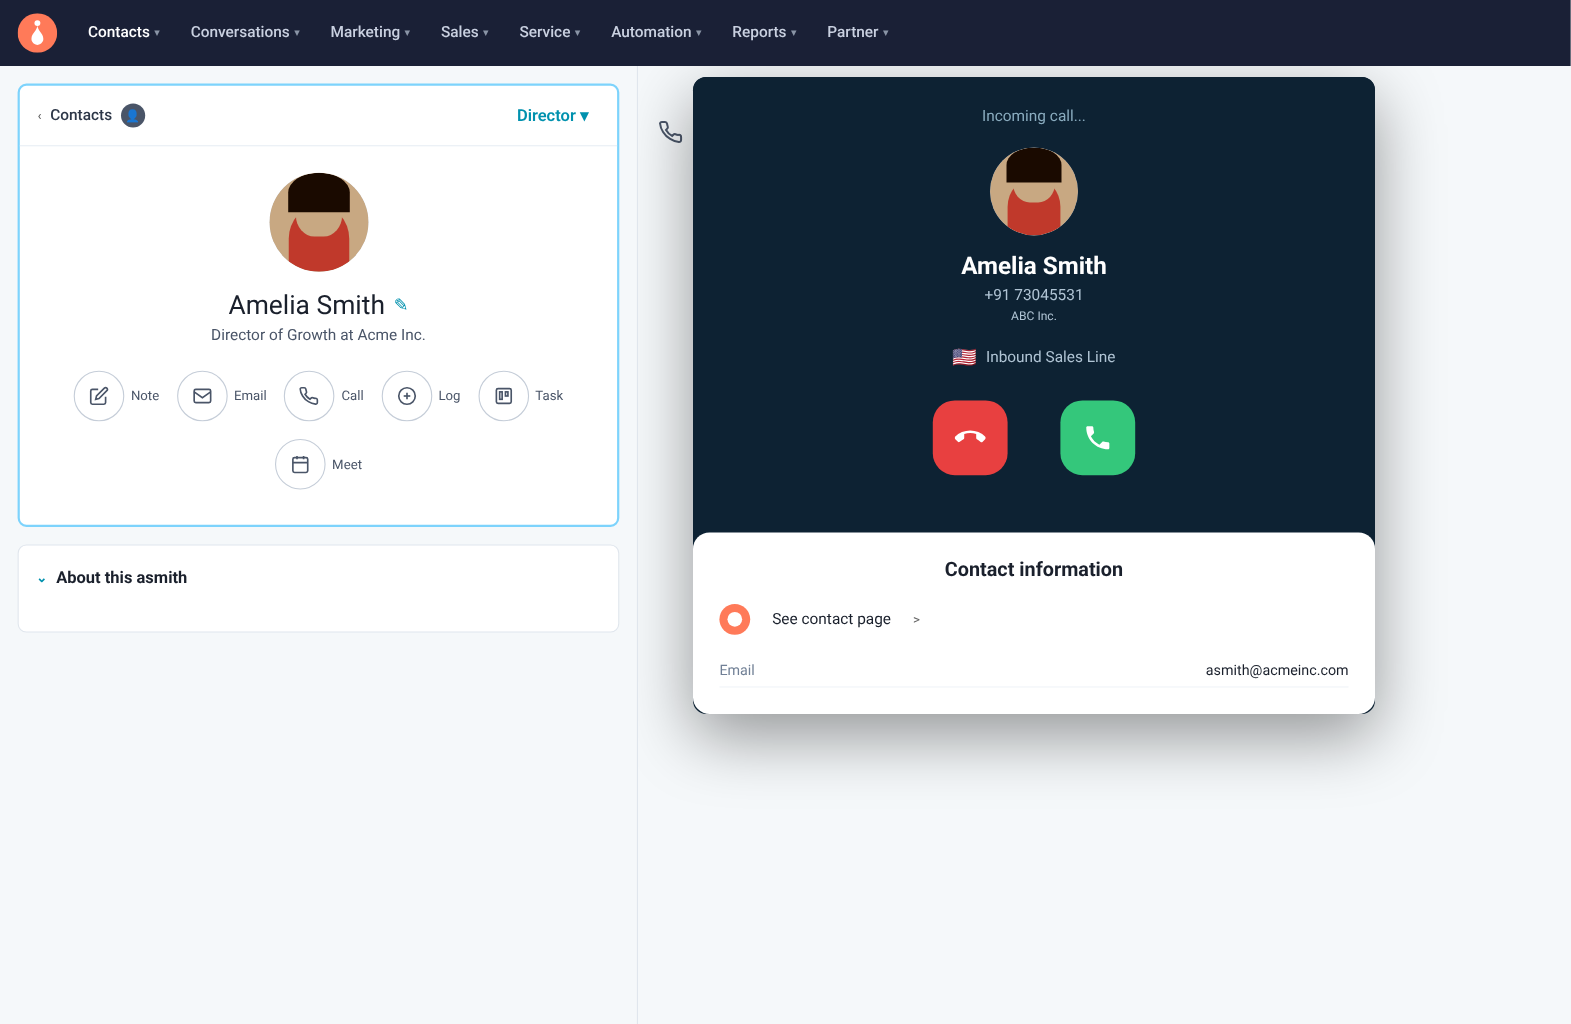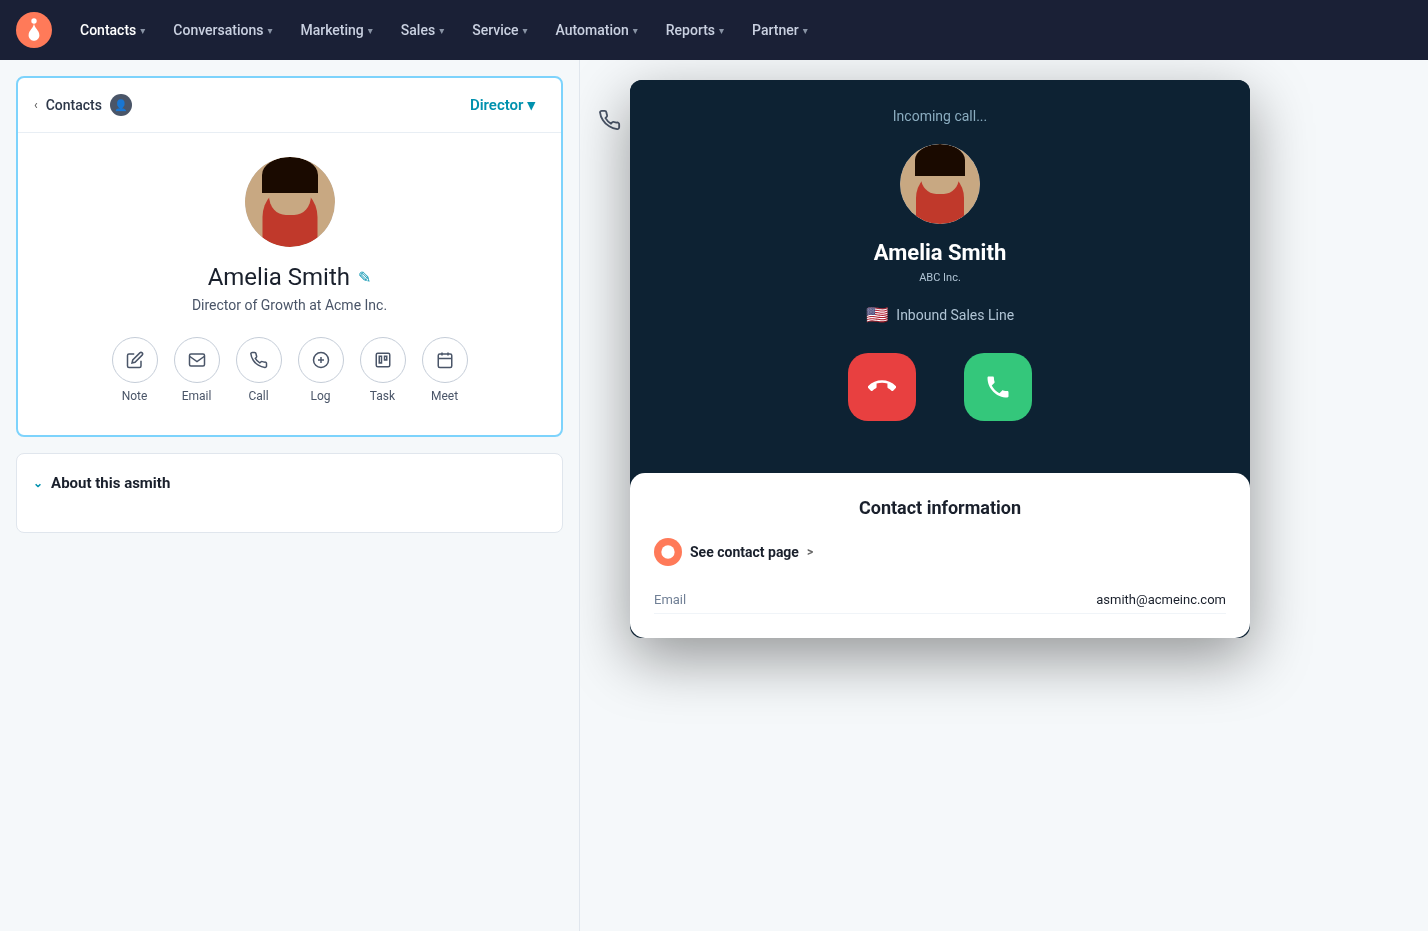--- a/index.html
+++ b/index.html
@@ -105,21 +105,21 @@
       font-size: 24px; font-weight: 400; color: #1a202c;
     }
     .edit-icon { color: #0091ae; cursor: pointer; font-size: 16px; }
     .contact-title { font-size: 14px; color: #4a5568; margin-bottom: 24px; }
 
     .action-buttons {
       display: flex; gap: 16px; justify-content: center; flex-wrap: wrap;
       margin-bottom: 8px;
     }
     .action-btn-item {
-      display: flex; flex-direction: column; align-items: center; gap: 6px;
+      display: flex; flex-direction: row; align-items: center; gap: 6px;
       cursor: pointer;
     }
     .action-btn-circle {
       width: 46px; height: 46px;
       border-radius: 50%;
       border: 1.5px solid #c5cdd8;
       background: #fff;
       display: flex; align-items: center; justify-content: center;
       font-size: 18px; color: #4a5568;
     }
@@ -208,22 +208,22 @@
       border-top-left-radius: 12px;
       border-top-right-radius: 12px;
       padding: 24px;
       border-radius: 15px;
     }
     .contact-info-title {
       font-size: 18px; font-weight: 700; color: #1a202c;
       text-align: center; margin-bottom: 20px;
     }
     .see-contact-link {
-      display: flex; align-items: center; gap: 8px;
-      font-size: 14px; color: #1a202c; font-weight: 700;
+      display: flex; align-items: center; gap: 20px;
+      font-size: 14px; color: #1a202c; font-weight: 400;
       cursor: pointer; margin-bottom: 20px;
     }
     .hubspot-icon {
       width: 28px; height: 28px;
       background: #ff7a59;
       border-radius: 50%;
       display: flex; align-items: center; justify-content: center;
       font-size: 14px;
     }
     .see-link-chevron { color: #666; font-size: 12px; }
@@ -461,32 +461,33 @@
   </div>
 
   <div class="right-panel">
 
     <button class="side-call-btn">
       <svg width="22" height="22" viewBox="0 0 24 24" fill="none" stroke="#4a5568" stroke-width="2">
         <path d="M22 16.92v3a2 2 0 0 1-2.18 2 19.79 19.79 0 0 1-8.63-3.07A19.5 19.5 0 0 1 4.15 12a19.79 19.79 0 0 1-3.07-8.67A2 2 0 0 1 3.06 2h3a2 2 0 0 1 2 1.72c.127.96.361 1.903.7 2.81a2 2 0 0 1-.45 2.11L7.09 9.91a16 16 0 0 0 6 6l1.27-1.27a2 2 0 0 1 2.11-.45c.907.339 1.85.573 2.81.7A2 2 0 0 1 22 16.92z"></path>
       </svg>
     </button>
 
-    <div class="call-overlay" style="left: 50px; top: 20px;">
+    <div class="call-overlay" style="left: 50px; top: 10px;">
 
       <div class="call-top">
         <div class="incoming-text">Incoming call...</div>
 
         <div class="call-avatar">
           <div class="call-avatar-face">
             <div class="call-avatar-hair"></div>
           </div>
         </div>
 
         <div class="call-name">Amelia Smith</div>
+        <div class="call-phone">+91 73045531</div>
         <div class="call-company">ABC Inc.</div>
 
         <div class="call-line">
           <span class="flag-icon">🇺🇸</span>
           <span>Inbound Sales Line</span>
         </div>
 
         <div class="call-buttons">
           <button class="call-btn call-btn-decline">
             <svg width="28" height="28" viewBox="0 0 24 24" fill="white">

